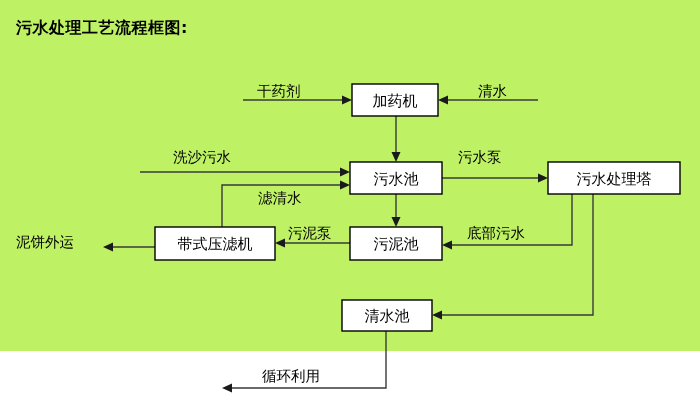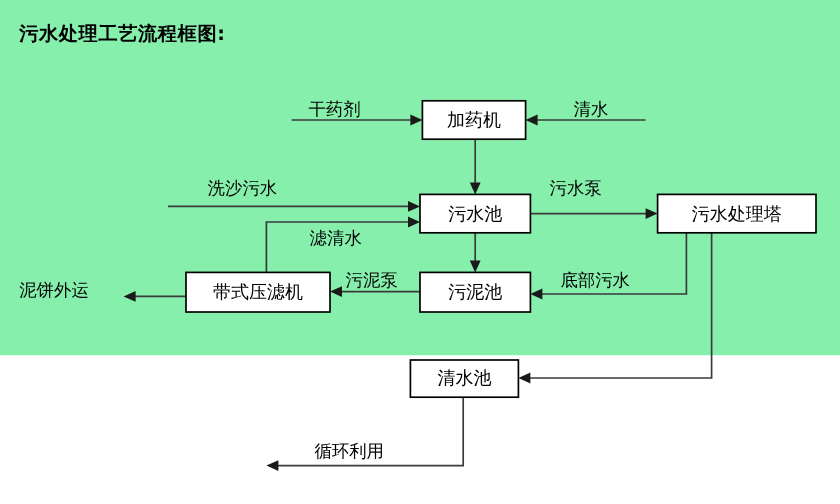--- a/index.html
+++ b/index.html
@@ -9,22 +9,22 @@
   }
   body {
     width: 700px;
     height: 420px;
     overflow: hidden;
     font-family: "DejaVu Sans", "Liberation Sans", sans-serif;
   }
   #page {
     position: relative;
     width: 700px;
-    height: 296px;
-    background: #86efac;
+    height: 351px;
+    background: #bef264;
   }
   .title {
     position: absolute;
     left: 16px;
     top: 18px;
     font-size: 16px;
     font-weight: bold;
     color: #000000;
     letter-spacing: 0.5px;
     white-space: nowrap;

